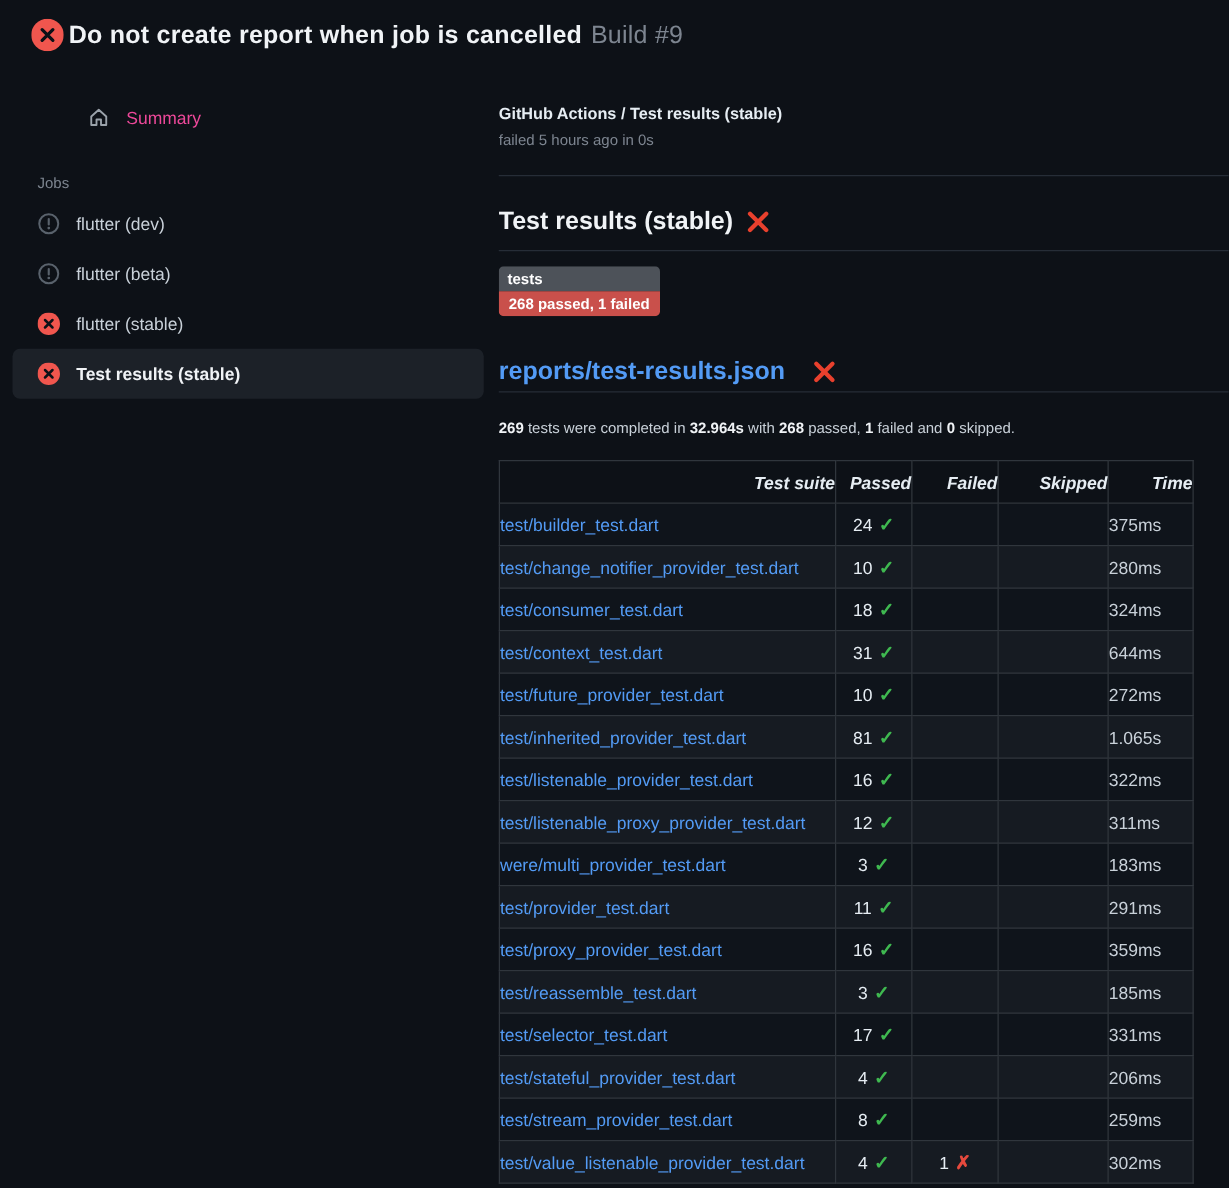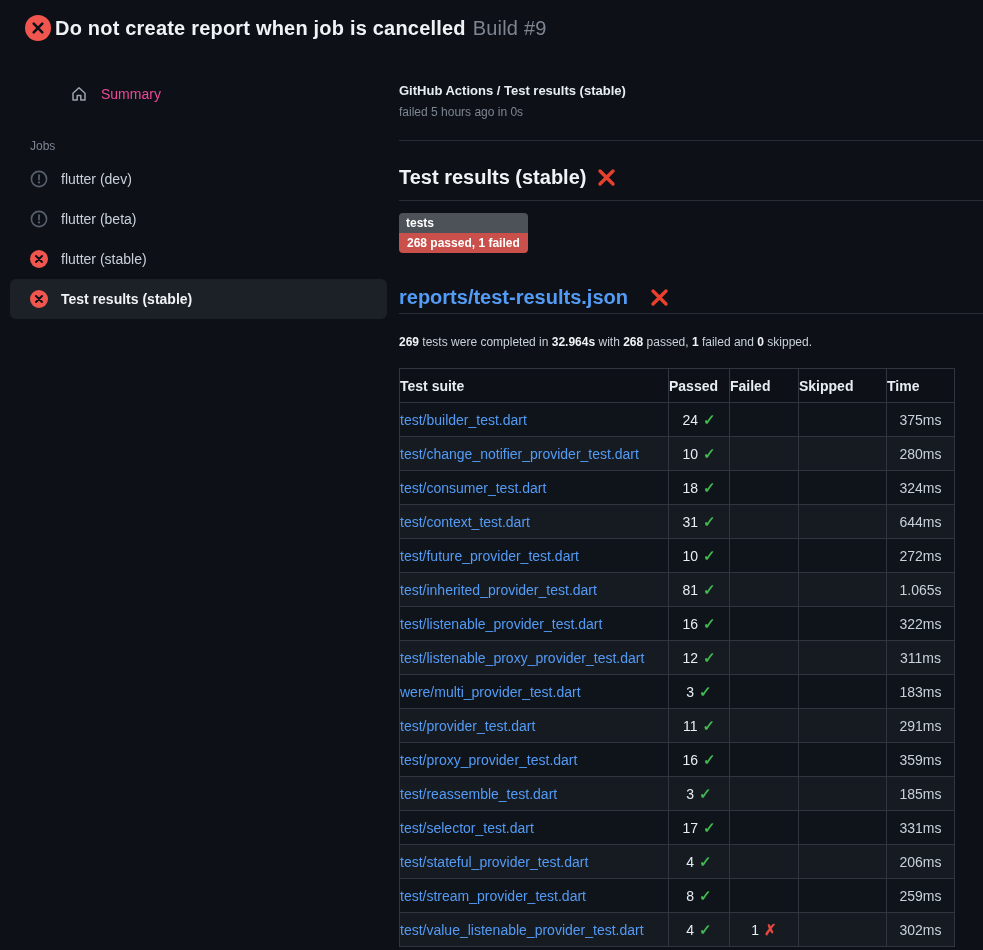--- a/index.html
+++ b/index.html
@@ -37,25 +37,25 @@
   .report-title-row { display:flex; align-items:center; gap:22px; margin-top:33px; }
   .report-title-row h2 a { color:#539bf5; text-decoration:none; }
   .divider.d3 { margin-top:4px; }
   .summary-line { margin:21px 0 0 0; font-size:12px; color:#c9d1d9; }
   .summary-line .b { font-weight:700; color:#f0f3f6; }
   
   table.results { border-collapse:collapse; margin-top:19px; table-layout:fixed; width:552px; font-size:14px; }
   table.results th, table.results td { border:1px solid #30363d; height:34px; padding:0; }
   th.col-suite { width:269px; text-align:left; padding-left:14px; }
   th.col-passed { width:61px; } th.col-failed { width:69px; } th.col-skipped { width:88px; } th.col-time { width:68px; }
-  table.results th { font-weight:700; color:#e6edf3; text-align:left; }
+  table.results th { font-weight:700; color:#e6edf3; text-align:right;font-style:italic; }
   td.suite { text-align:left; padding-left:14px; }
   td.suite a { color:#539bf5; text-decoration:none; }
   td.num { text-align:center; color:#e6edf3; }
-  td.time { text-align:center; color:#c9d1d9; }
+  td.time { color:#c9d1d9; }
   .check { color:#3fb950; font-weight:700; margin-left:5px; font-size:15px; }
   .cross { color:#e5493d; font-weight:700; margin-left:5px; font-size:15px; }
   tbody tr:nth-child(odd)  { background:#0f141b; }
   tbody tr:nth-child(even) { background:#161b22; }
   thead tr { background:#0d1117; }
 </style>
 </head>
 <body>
 
 <header class="app-header">

